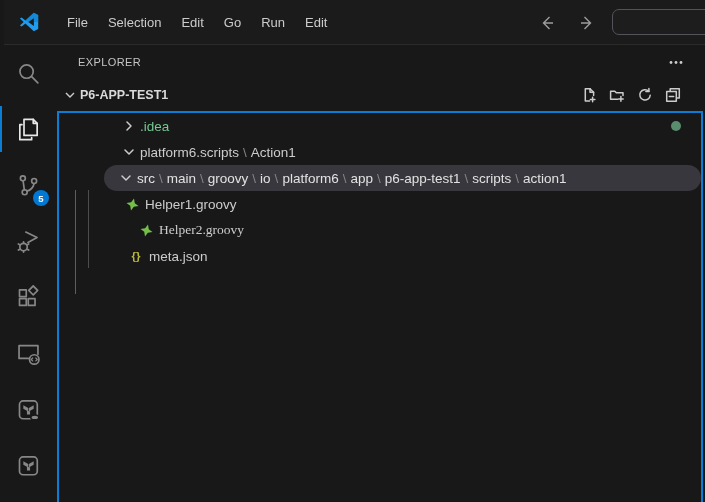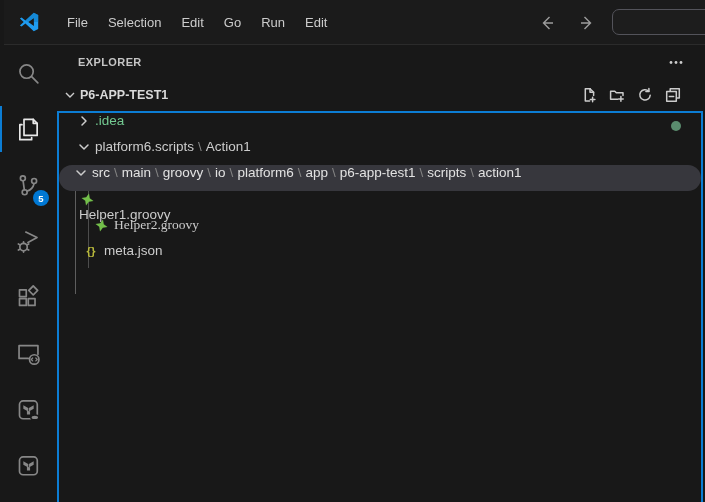--- a/index.html
+++ b/index.html
@@ -55,40 +55,40 @@
     font-size:9.5px; font-weight:700; display:flex; align-items:center;
     justify-content:center;
   }
 
   
   .sidebar { position:absolute; left:57px; top:45px; right:0; bottom:0; background:#181818; }
   .sidebar-title {
     height:33px; display:flex; align-items:center;
     padding:0 20px 0 21px; color:#c5c5c5;
   }
-  .sidebar-title .label { font-size:11px; letter-spacing:.4px;font-weight:bold; }
+  .sidebar-title .label { font-size:11px; letter-spacing:.4px; }
   .sidebar-title .spacer, .section-header .spacer { flex:1; }
   .icon-btn { width:18px; height:18px; color:#cccccc; cursor:pointer;
     display:flex; align-items:center; justify-content:center; }
   .section-header {
     height:33px; display:flex; align-items:center; padding:0 23px 0 5px;
   }
   .section-header .twisty { width:16px; height:16px; color:#cccccc; margin-right:2px; }
   .section-header .name { font-size:12.5px; font-weight:700; color:#d9d9d9; }
   .section-actions { display:flex; align-items:center; gap:10px; }
 
   
   .tree {
     position:absolute; left:0; top:66px; right:2px; bottom:0;
     border:2px solid #0c7dd4; border-bottom:none; background:#181818;
     overflow:hidden;
   }
   .row {
-    position:relative; height:26px; display:flex; align-items:flex-start;
-    font-size:13.5px; color:#cccccc; cursor:pointer; white-space:nowrap;
+    position:relative; height:26px; display:flex; align-items:center;
+    font-size:13.5px; color:#cccccc; cursor:pointer; white-space:nowrap;margin-left:45px;
   }
   .row.selected { background:#37373d; color:#e2e2e2; }
   .row .twisty { width:16px; height:16px; flex:0 0 auto; color:#cccccc; margin-right:3px; }
   .row .file-icon { width:16px; height:16px; flex:0 0 auto; margin-right:5px;
     display:flex; align-items:center; justify-content:center; }
   .json-braces { font-size:11.5px; font-weight:700; color:#b7b73b; letter-spacing:0; }
   .sep { color:#848484; margin:0 4px; }
   .git-dot {
     position:absolute; right:20px; top:50%; margin-top:-5px;
     width:10px; height:10px; border-radius:50%; background:#5a8c6e;
@@ -257,21 +257,21 @@
         <span><span>platform6.scripts</span><span class="sep">\</span><span>Action1</span></span>
       </div>
       <div class="row selected" style="padding-left: 14px; border-radius: 13px;">
         <span class="twisty">
           <svg viewBox="0 0 16 16" width="16" height="16">
             <path d="M4 6 L8 10 L12 6" stroke="currentColor" fill="none" stroke-width="1.5" stroke-linecap="round" stroke-linejoin="round"></path>
           </svg>
         </span>
         <span><span>src</span><span class="sep">\</span><span>main</span><span class="sep">\</span><span>groovy</span><span class="sep">\</span><span>io</span><span class="sep">\</span><span>platform6</span><span class="sep">\</span><span>app</span><span class="sep">\</span><span>p6-app-test1</span><span class="sep">\</span><span>scripts</span><span class="sep">\</span><span>action1</span></span>
       </div>
-      <div class="row" style="padding-left: 20px; flex-direction: column;">
+      <div class="row" style="padding-left: 20px;">
         <span class="file-icon">
           <svg width="15" height="15" viewBox="0 0 16 16">
             <path d="M8 1.4 L10 6 L14.6 8 L10 10 L8 14.6 L6 10 L1.4 8 L6 6 Z" fill="#73bf4a" transform="rotate(14 8 8)"></path>
           </svg>
         </span>
         <span><span>Helper1.groovy</span></span>
       </div>
       <div class="row" style="padding-left: 34px; font-family: Liberation Serif, serif;">
         <span class="file-icon">
           <svg width="15" height="15" viewBox="0 0 16 16">

